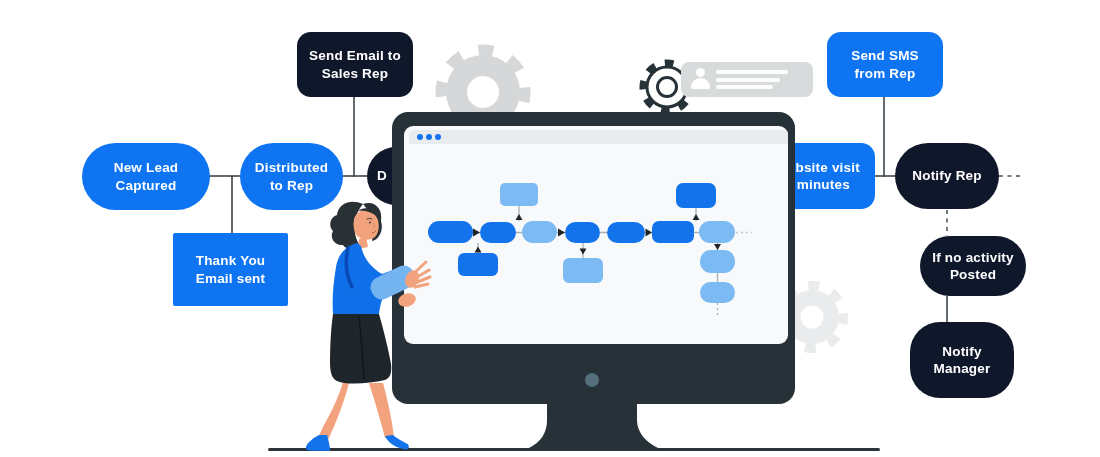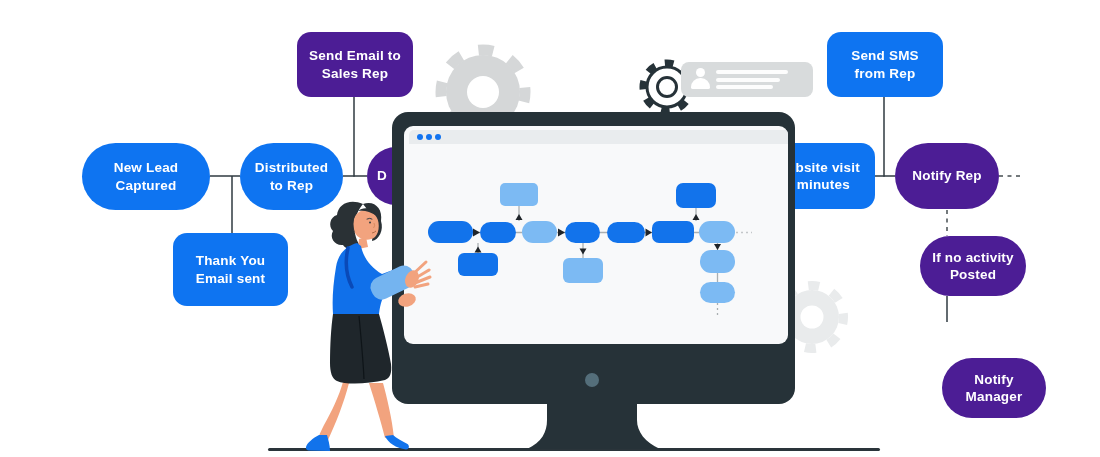--- a/index.html
+++ b/index.html
@@ -5,32 +5,32 @@
   html,body{margin:0;padding:0;background:#fff;}
   .canvas{position:relative;width:1100px;height:457px;background:#ffffff;overflow:hidden;
           font-family:"Liberation Sans","DejaVu Sans",sans-serif;}
   svg{display:block;}
   .abs{position:absolute;}
   
   .bubble{position:absolute;display:flex;align-items:center;justify-content:center;
           color:#fff;font-weight:700;font-size:13.5px;line-height:1.28;letter-spacing:.2px;
           text-align:center;white-space:pre-line;box-sizing:border-box;}
   .bubble.dark{background:#0E74F1;}
-  .bubble.light{background:#4c1d95;}
+  .bubble.light{background:#0f172a;}
   .b-new-lead{left:82px;top:143px;width:128px;height:67px;border-radius:34px;z-index:4;}
   .b-distributed{left:240px;top:143px;width:103px;height:67px;border-radius:34px;z-index:4;}
-  .b-thank-you{left:173px;top:233px;width:115px;height:73px;border-radius:14px;z-index:4;}
+  .b-thank-you{left:173px;top:233px;width:115px;height:73px;border-radius:2px;z-index:4;}
   .b-send-email{left:297px;top:32px;width:116px;height:65px;border-radius:14px;z-index:4;}
   .b-partial-d{left:367px;top:147px;width:112px;height:58px;border-radius:29px;z-index:2;
                justify-content:flex-start;padding-left:10px;}
   .b-send-sms{left:827px;top:32px;width:116px;height:65px;border-radius:14px;z-index:4;}
   .b-website{left:760px;top:143px;width:115px;height:66px;border-radius:14px;z-index:2;}
   .b-notify-rep{left:895px;top:143px;width:104px;height:66px;border-radius:33px;z-index:4;}
   .b-if-no-activity{left:920px;top:236px;width:106px;height:60px;border-radius:30px;z-index:4;}
-  .b-notify-manager{left:942px;top:322px;width:104px;height:60px;border-radius:30px;z-index:4;margin-top:36px;}
+  .b-notify-manager{left:910px;top:322px;width:104px;height:76px;border-radius:30px;z-index:4;}
   
   .connectors{left:0;top:0;z-index:1;}
   .ground{left:268px;top:448px;width:612px;height:3px;border-radius:2px;background:#2A343A;z-index:1;}
   .gears{left:0;top:0;z-index:2;}
   
   .note-card{left:681px;top:62px;width:132px;height:35px;border-radius:8px;background:#D8DBDC;z-index:3;}
   .avatar-head{position:absolute;left:15px;top:6px;width:9px;height:9px;border-radius:50%;background:#fff;}
   .avatar-body{position:absolute;left:10px;top:16px;width:19px;height:11px;
                border-radius:10px 10px 2px 2px;background:#fff;}
   .note-line{position:absolute;left:35px;height:4px;border-radius:2px;background:#fdfdfd;}

